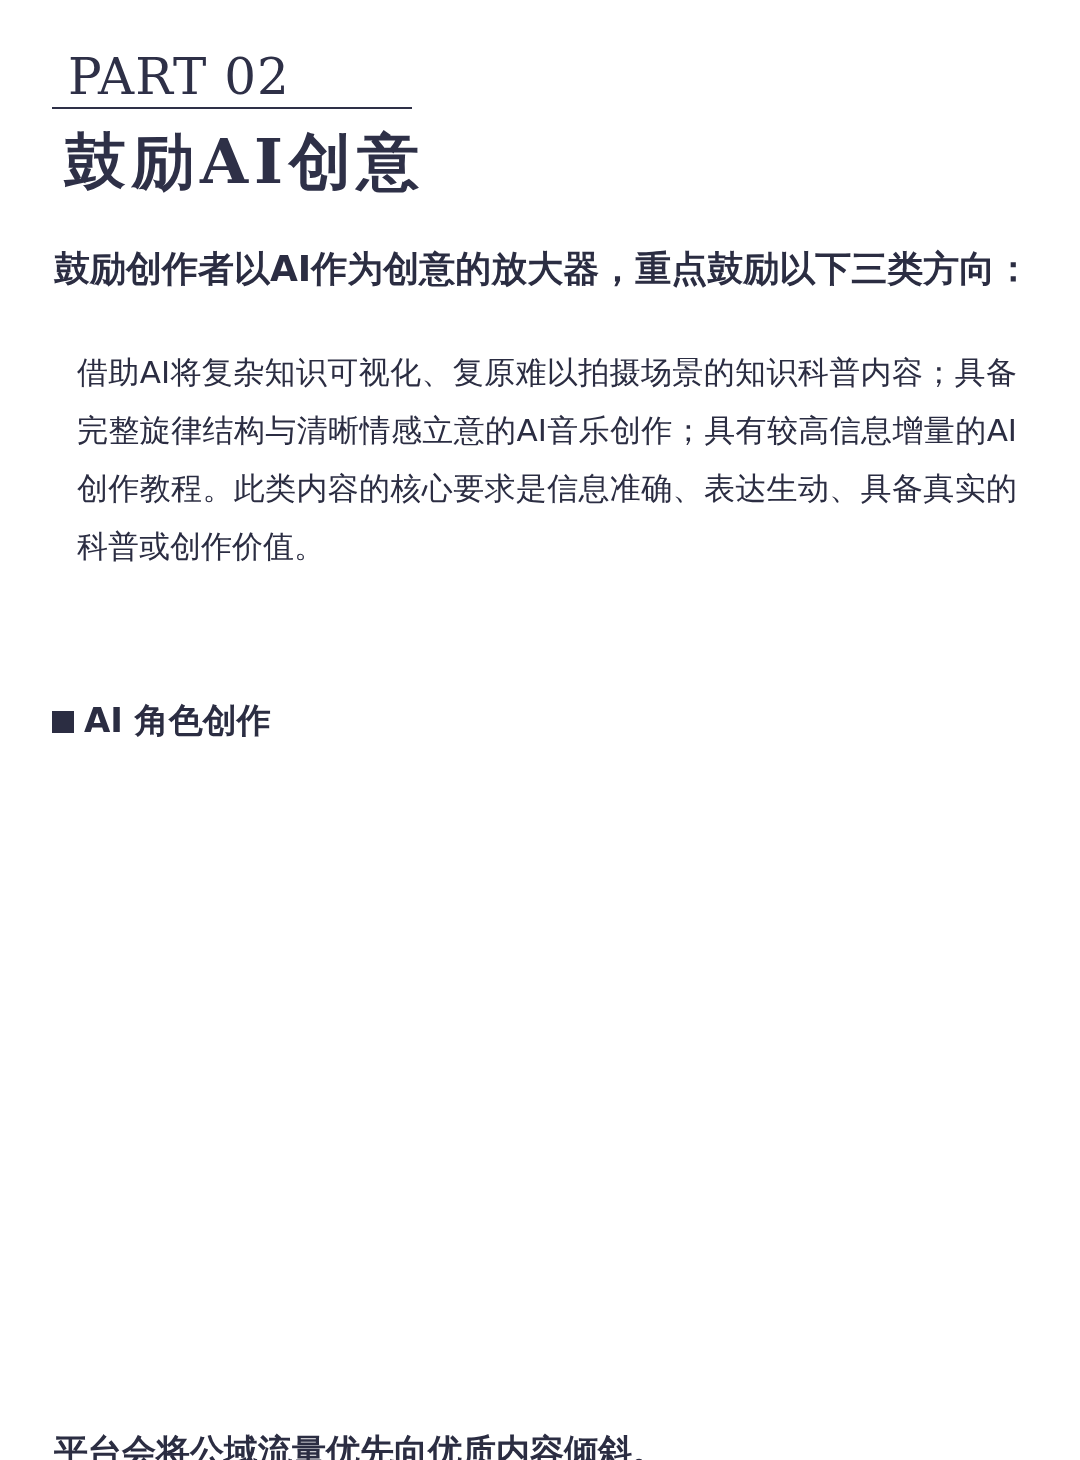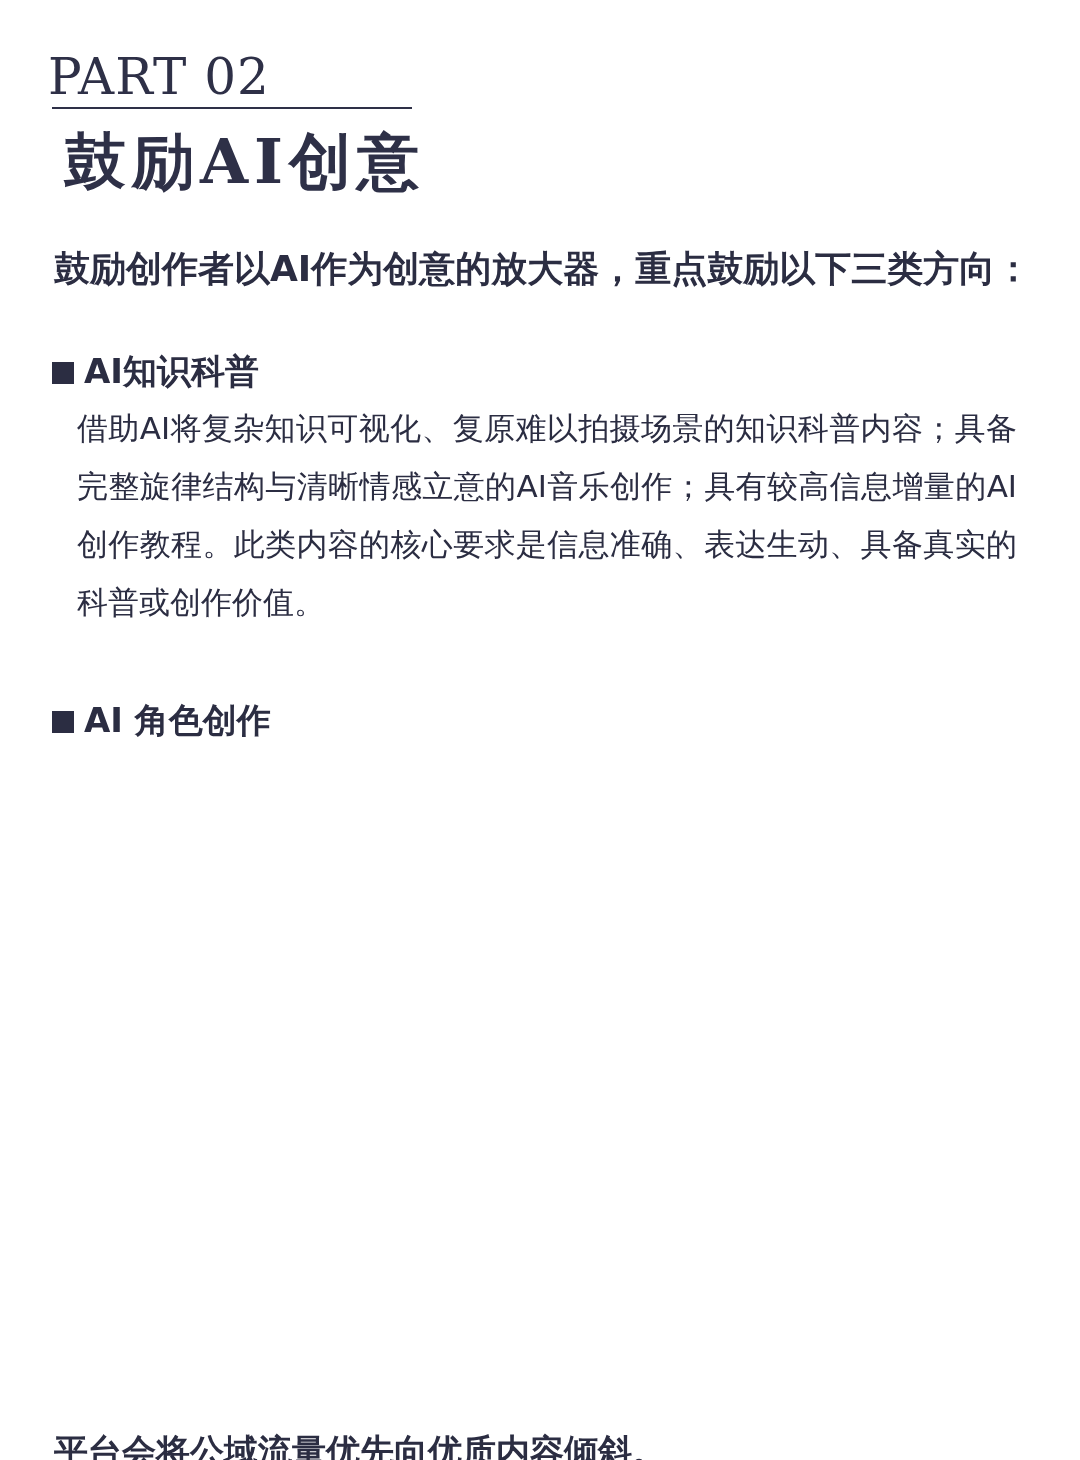--- a/index.html
+++ b/index.html
@@ -7,21 +7,21 @@
       width: 1080px;
       height: 1460px;
       background: #ffffff;
       color: #2b2d42;
       font-family: "DejaVu Sans", "Liberation Sans", sans-serif;
       position: relative;
       overflow: hidden;
     }
     .part-label {
       position: absolute;
-      left: 48px;
+      left: 68px;
       top: 50px;
       font-family: "DejaVu Serif", "Liberation Serif", serif;
       font-size: 50px;
       line-height: 54px;
       letter-spacing: 1px;
       color: #2e3047;
       font-weight: normal;
     }
     .part-rule {
       position: absolute;
@@ -98,24 +98,20 @@
 </head>
 <body>
 
 <div class="part-label">PART  02</div>
 <div class="part-rule"></div>
 <h1 class="page-title" style="margin:12px;">鼓励AI创意</h1>
 
 <div class="intro">鼓励创作者以AI作为创意的放大器，重点鼓励以下三类方向：</div>
 
 <div class="section" style="top:343px;">
-  <div class="section-head">
-    <span class="bullet"></span>
-    <span class="section-title">AI知识科普</span>
-  </div>
   <div class="section-body">借助AI将复杂知识可视化、复原难以拍摄场景的知识科普内容；具备完整旋律结构与清晰情感立意的AI音乐创作；具有较高信息增量的AI创作教程。此类内容的核心要求是信息准确、表达生动、具备真实的科普或创作价值。</div>
 </div>
 
 <div class="section" style="top:692px;">
   <div class="section-head">
     <span class="bullet"></span>
     <span class="section-title">AI 角色创作</span>
   </div>
 </div>
 

